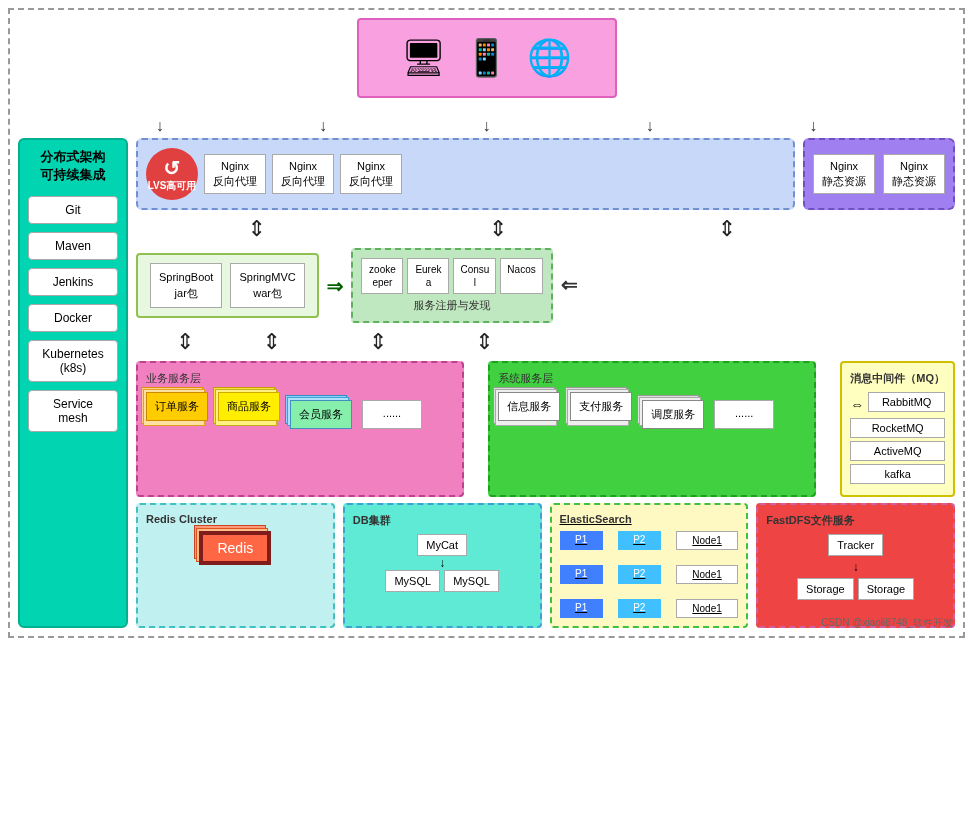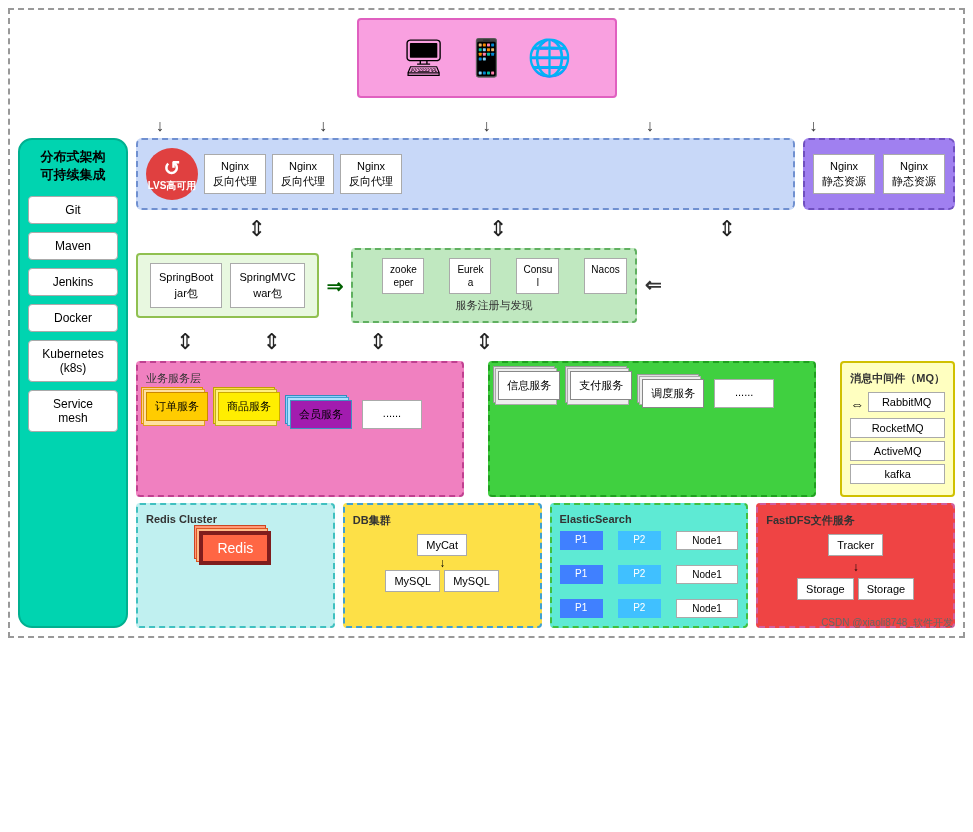--- a/index.html
+++ b/index.html
@@ -36,21 +36,21 @@
     }
     
     .layout {
       display: flex;
       gap: 8px;
     }
     
     .sidebar {
       background: #00d4b0;
       border: 2px solid #00b090;
-      border-radius: 14px;
+      border-radius: 6px;
       width: 110px;
       min-width: 110px;
       padding: 8px 6px;
       display: flex;
       flex-direction: column;
       align-items: center;
     }
     .sidebar-title {
       font-size: 13px;
       font-weight: bold;
@@ -160,21 +160,20 @@
       margin-bottom: 4px;
     }
     .registry-item {
       background: #fff;
       border: 1.5px solid #aaa;
       padding: 4px 6px;
       text-align: center;
       font-size: 10px;
       min-width: 42px;
       line-height: 1.3;
-      margin-left: 21px;
     }
     .registry-label {
       font-size: 11px;
       color: #333;
       text-align: center;
     }
     .biz-layer {
       background: #f080c0;
       border: 2px dashed #c04090;
       border-radius: 4px;
@@ -237,26 +236,27 @@
     .data-box {
       border-radius: 4px;
       padding: 8px;
       flex: 1;
     }
     .redis-box {
       background: #c0f0f0;
       border: 2px dashed #40c0c0;
     }
     .db-box {
-      background: #fde047;
+      background: #5eead4;
       border: 2px dashed #40a0d0;
     }
     .es-box {
-      background: #5eead4;
+      background: #fef9c3;
       border: 2px dashed #40c040;
+      text-decoration: underline;
     }
     .fastdfs-box {
       background: #ef4444;
       border: 2px dashed #d060a0;
     }
     .data-title {
       font-size: 11px;
       font-weight: bold;
       color: #333;
       margin-bottom: 6px;
@@ -329,21 +329,21 @@
       text-align: center;
       font-size: 11px;
     }
     
     .stacked-orange .card-back2 { background: #ffd090; border-color: #e09000; }
     .stacked-orange .card-back1 { background: #ffe0a0; border-color: #e0a020; }
     .stacked-orange .card-front { background: #ffcc00; border-color: #cc8800; }
     
     .stacked-blue .card-back2 { background: #90d0ff; border-color: #3090c0; }
     .stacked-blue .card-back1 { background: #b0e0ff; border-color: #40a0d0; }
-    .stacked-blue .card-front { background: #a21caf; border-color: #4090c0; }
+    .stacked-blue .card-front { background: #86efac; border-color: #4090c0; }
     .bold-arrow {
       font-size: 22px;
       color: #222;
       line-height: 1;
     }
     .top-arrows-area {
       display: flex;
       justify-content: space-around;
       padding: 3px 60px;
     }
@@ -489,20 +489,21 @@
             <div class="stacked-wrapper stacked-blue" style="margin-top:8px;">
               <div class="card-back2"></div>
               <div class="card-back1"></div>
               <div class="card-front">会员服务</div>
             </div>
             <div class="service-card" style="margin-top:8px;">......</div>
           </div>
         </div>
 
         <div class="sys-layer">
+          <div class="layer-title">系统服务层</div>
           <div class="service-cards">
             <div class="stacked-wrapper">
               <div class="card-back2" style="background:#ddd; border-color:#999;"></div>
               <div class="card-back1" style="background:#eee; border-color:#aaa;"></div>
               <div class="card-front">信息服务</div>
             </div>
             <div class="stacked-wrapper">
               <div class="card-back2" style="background:#ddd; border-color:#999;"></div>
               <div class="card-back1" style="background:#eee; border-color:#aaa;"></div>
               <div class="card-front">支付服务</div>

